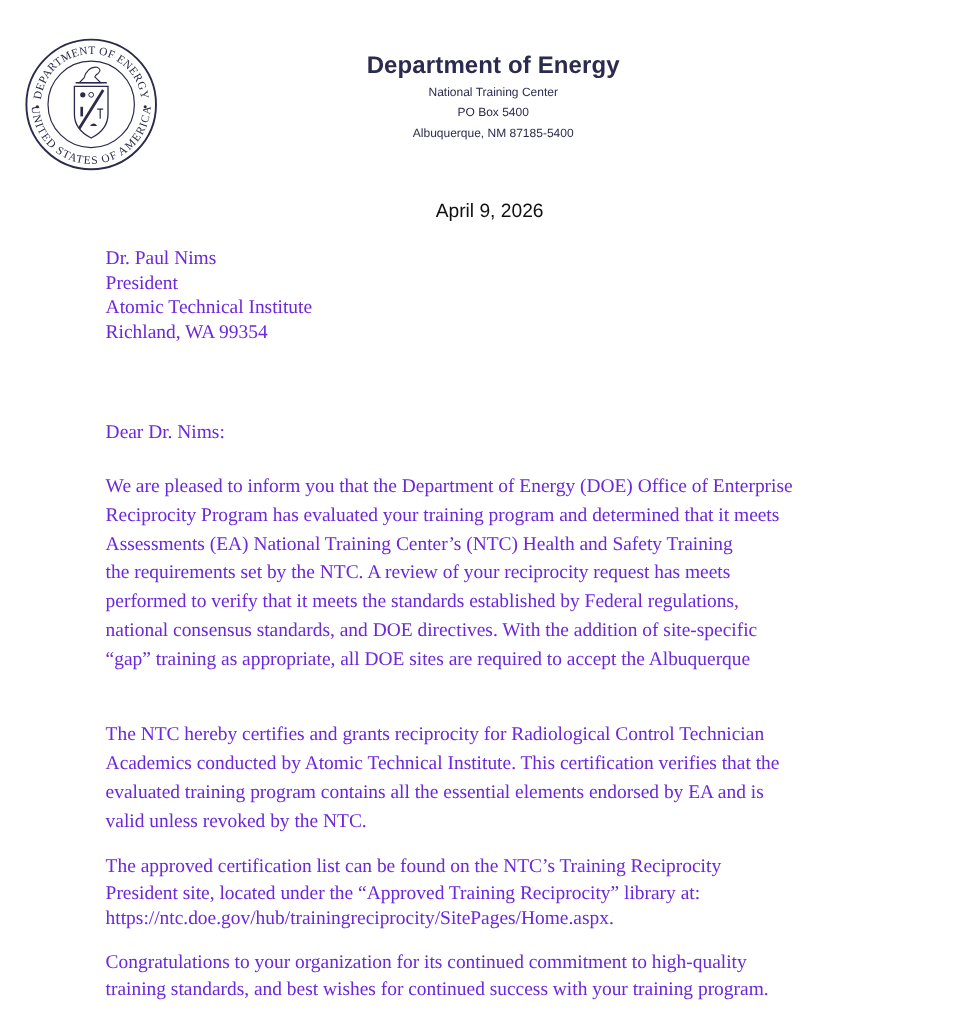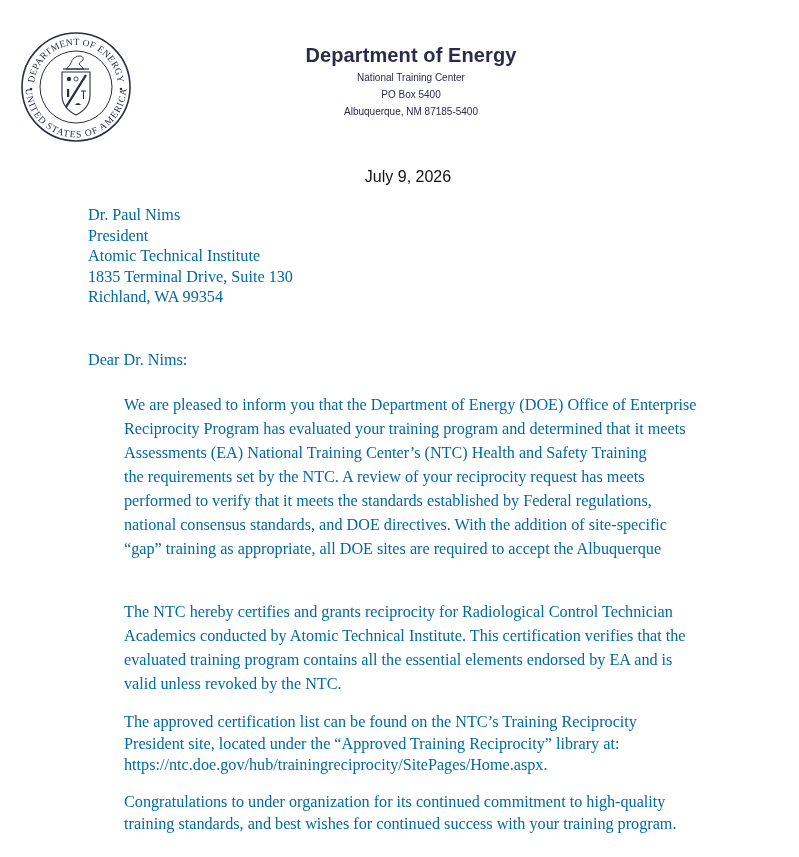--- a/index.html
+++ b/index.html
@@ -45,41 +45,40 @@
       top: 166px;
       width: 216px;
       text-align: center;
       font-family: "Liberation Sans", sans-serif;
       font-size: 16px;
       line-height: 22px;
       color: #111111;
     }
     .serif {
       font-family: "Liberation Serif", serif;
-      color: #0369a1;
+      color: #6d28d9;
       font-size: 16.2px;
     }
     .address {
       position: absolute;
       left: 88px;
       top: 205px;
       line-height: 20.6px;
     }
     .salutation {
       position: absolute;
       left: 88px;
       top: 350px;
       line-height: 20px;
     }
     .para {
       position: absolute;
       left: 88px;
       width: 660px;
       line-height: 24px;
-      margin-left: 36px;
     }
     .p1 { top: 393px; }
     .p2 { top: 600px; }
     .p3 { top: 712px; line-height: 21.5px; }
     .p4 { top: 792px; line-height: 21.5px; }
     .para span { display: block; white-space: nowrap; }
   </style>
 </head>
 <body>
 
@@ -113,27 +112,26 @@
   </svg>
 </div>
 
 <div class="letterhead">
   <div class="org">Department of Energy</div>
   <div class="line">National Training Center</div>
   <div class="line">PO Box 5400</div>
   <div class="line">Albuquerque, NM  87185-5400</div>
 </div>
 
-<div class="date">July 9, 2026</div>
+<div class="date">April 9, 2026</div>
 
 <div class="address serif">
   <div>Dr. Paul Nims</div>
   <div>President</div>
   <div>Atomic Technical Institute</div>
-  <div>1835 Terminal Drive, Suite 130</div>
   <div>Richland, WA 99354</div>
 </div>
 
 <div class="salutation serif">Dear Dr. Nims:</div>
 
 <div class="para p1 serif">
   <span>We are pleased to inform you that the Department of Energy (DOE) Office of Enterprise</span>
   <span>Reciprocity Program has evaluated your training program and determined that it meets</span>
   <span>Assessments (EA) National Training Center’s (NTC) Health and Safety Training</span>
   <span>the requirements set by the NTC. A review of your reciprocity request has meets</span>
@@ -149,15 +147,15 @@
   <span>valid unless revoked by the NTC.</span>
 </div>
 
 <div class="para p3 serif">
   <span>The approved certification list can be found on the NTC’s Training Reciprocity</span>
   <span>President site, located under the “Approved Training Reciprocity” library at:</span>
   <span>https://ntc.doe.gov/hub/trainingreciprocity/SitePages/Home.aspx.</span>
 </div>
 
 <div class="para p4 serif">
-  <span>Congratulations to under organization for its continued commitment to high-quality</span>
+  <span>Congratulations to your organization for its continued commitment to high-quality</span>
   <span>training standards, and best wishes for continued success with your training program.</span>
 </div>
 
 </body></html>

